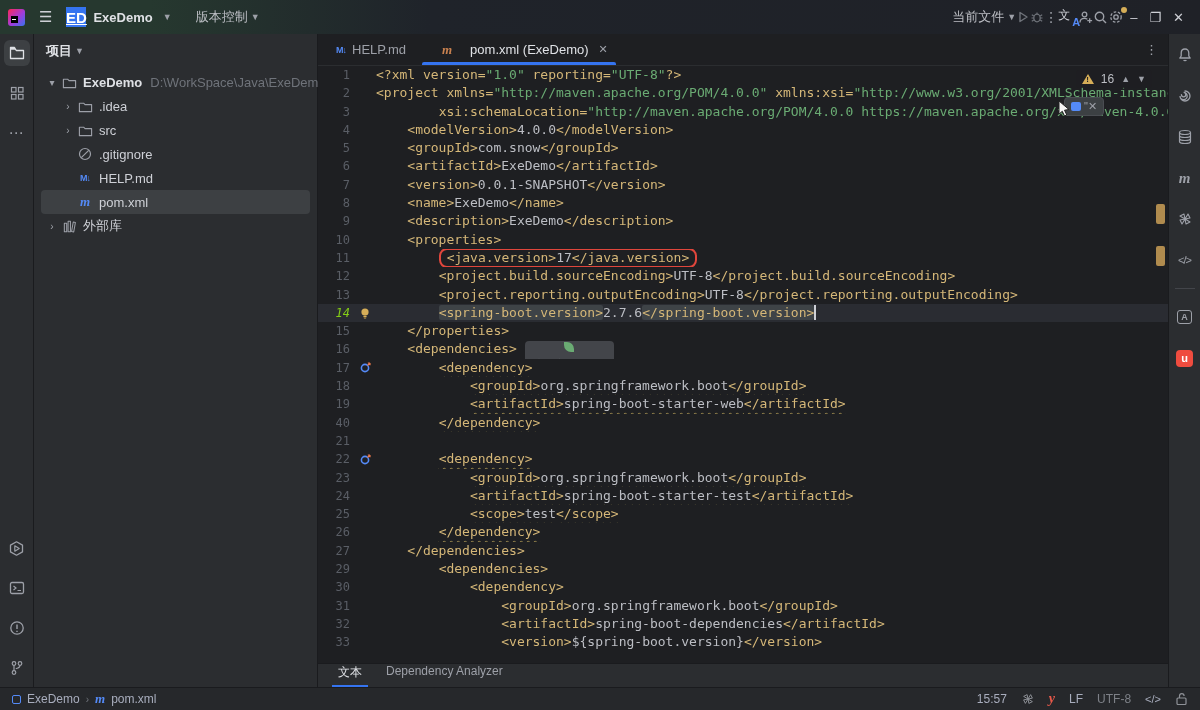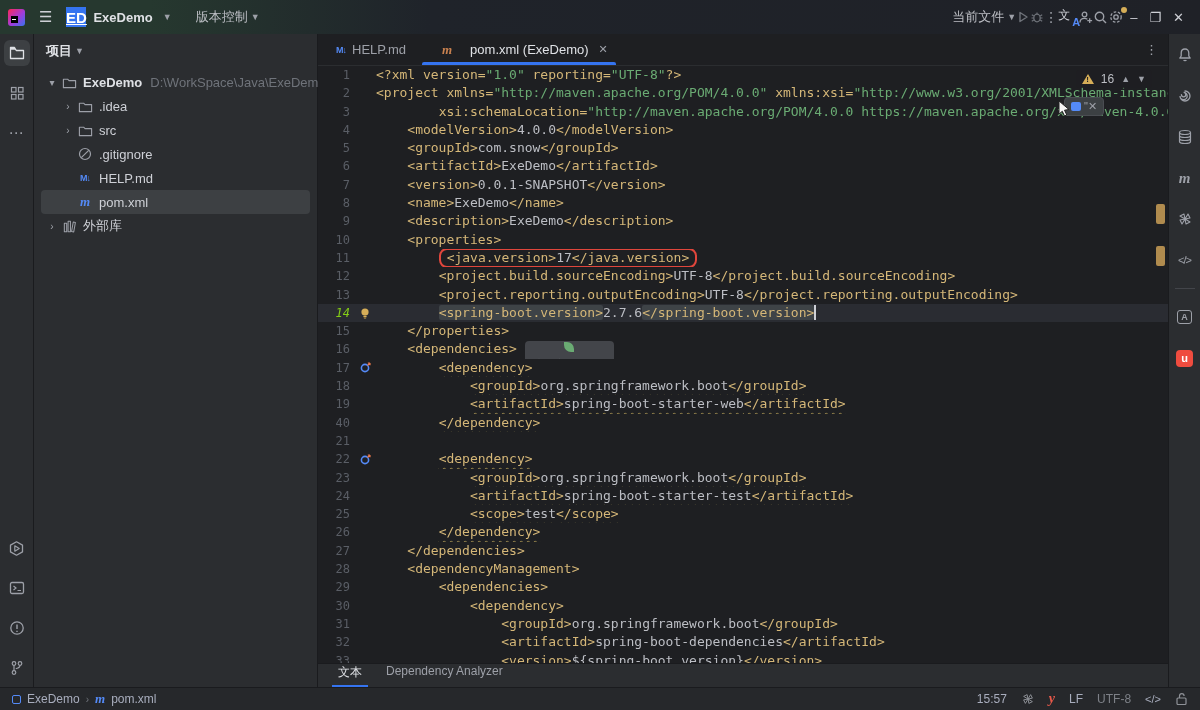--- a/index.html
+++ b/index.html
@@ -363,21 +363,20 @@
           <div class="code-line"><span class="gutter-num">21</span><span class="gutter-ico"></span><span class="line-text"></span></div>
           <div class="code-line"><span class="gutter-num">22</span><span class="gutter-ico"><svg width="13" height="13" viewBox="0 0 13 13">
                 <circle cx="6" cy="7" r="3.6" fill="none" stroke="#548af7" stroke-width="1.6"></circle>
                 <path d="M8.5 4.5 L11 2 M11 2 h-2.2 M11 2 v2.2" stroke="#e8774a" stroke-width="1.2" fill="none"></path>
               </svg></span><span class="line-text"><span class="tk-txt">        </span><span class="tk-tag warn">&lt;dependency&gt;</span></span></div>
           <div class="code-line"><span class="gutter-num">23</span><span class="gutter-ico"></span><span class="line-text"><span class="tk-txt">            </span><span class="tk-tag warn">&lt;groupId&gt;</span><span class="tk-txt warn">org.springframework.boot</span><span class="tk-tag warn">&lt;/groupId&gt;</span></span></div>
           <div class="code-line"><span class="gutter-num">24</span><span class="gutter-ico"></span><span class="line-text"><span class="tk-txt">            </span><span class="tk-tag warn">&lt;artifactId&gt;</span><span class="tk-txt warn">spring-boot-starter-test</span><span class="tk-tag warn">&lt;/artifactId&gt;</span></span></div>
           <div class="code-line"><span class="gutter-num">25</span><span class="gutter-ico"></span><span class="line-text"><span class="tk-txt">            </span><span class="tk-tag warn">&lt;scope&gt;</span><span class="tk-txt warn">test</span><span class="tk-tag warn">&lt;/scope&gt;</span></span></div>
           <div class="code-line"><span class="gutter-num">26</span><span class="gutter-ico"></span><span class="line-text"><span class="tk-txt">        </span><span class="tk-tag warn">&lt;/dependency&gt;</span></span></div>
           <div class="code-line"><span class="gutter-num">27</span><span class="gutter-ico"></span><span class="line-text"><span class="tk-txt">    </span><span class="tk-tag">&lt;/dependencies&gt;</span></span></div>
-          <div class="code-line"><span class="gutter-num">28</span><span class="gutter-ico"></span><span class="line-text"><span class="tk-txt">    </span><span class="tk-tag">&lt;dependencyManagement&gt;</span></span></div>
           <div class="code-line"><span class="gutter-num">29</span><span class="gutter-ico"></span><span class="line-text"><span class="tk-txt">        </span><span class="tk-tag">&lt;dependencies&gt;</span></span></div>
           <div class="code-line"><span class="gutter-num">30</span><span class="gutter-ico"></span><span class="line-text"><span class="tk-txt">            </span><span class="tk-tag">&lt;dependency&gt;</span></span></div>
           <div class="code-line"><span class="gutter-num">31</span><span class="gutter-ico"></span><span class="line-text"><span class="tk-txt">                </span><span class="tk-tag">&lt;groupId&gt;</span><span class="tk-txt">org.springframework.boot</span><span class="tk-tag">&lt;/groupId&gt;</span></span></div>
           <div class="code-line"><span class="gutter-num">32</span><span class="gutter-ico"></span><span class="line-text"><span class="tk-txt">                </span><span class="tk-tag">&lt;artifactId&gt;</span><span class="tk-txt">spring-boot-dependencies</span><span class="tk-tag">&lt;/artifactId&gt;</span></span></div>
           <div class="code-line"><span class="gutter-num">33</span><span class="gutter-ico"></span><span class="line-text"><span class="tk-txt">                </span><span class="tk-tag">&lt;version&gt;</span><span class="tk-txt">${spring-boot.version}</span><span class="tk-tag">&lt;/version&gt;</span></span></div>
 
         <div class="inspect-widget">
           <span class="warn-tri"></span>
           <span>16</span>
           <span class="insp-chev">▲</span>

